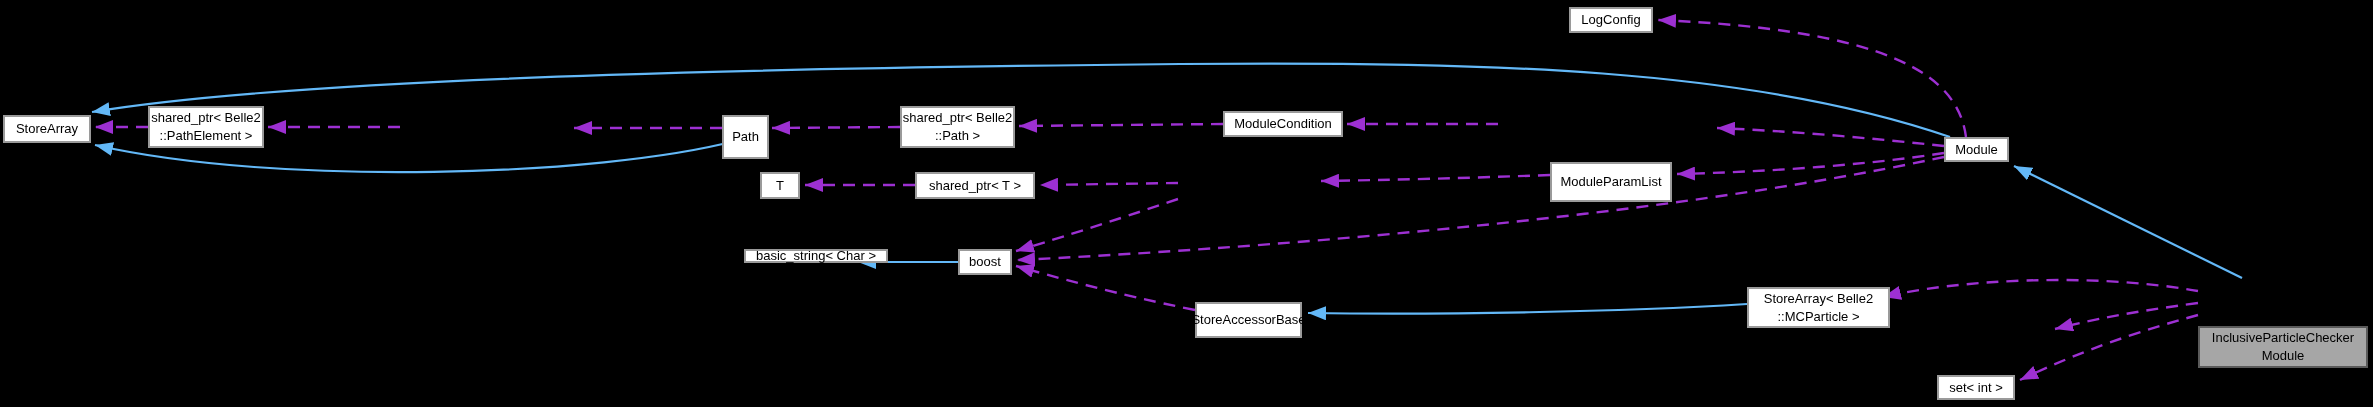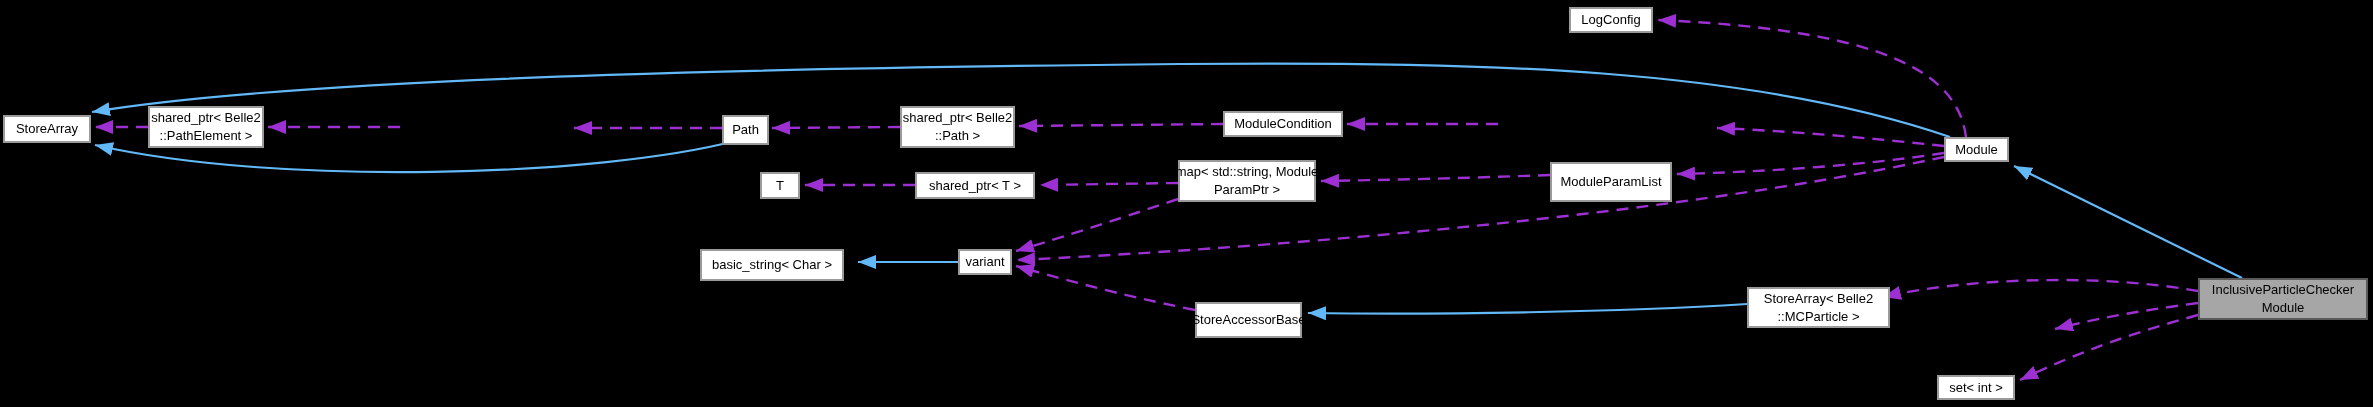--- a/index.html
+++ b/index.html
@@ -32,20 +32,21 @@
     color:var(--node-text);
     font-size:13px;line-height:18px;
     display:flex;flex-direction:column;align-items:center;justify-content:center;
     text-align:left;white-space:nowrap;cursor:pointer;
     padding:0 2px;
   }
   .node span{display:block;}
   .node.highlight{
     background:var(--highlight-fill);
     border-color:var(--highlight-border);
+    margin-top:48px;
   }
 </style>
 </head>
 <body>
 
 <div class="canvas">
 
   <svg class="edges" viewBox="0 0 2373 407" xmlns="http://www.w3.org/2000/svg">
     <defs>
       <marker id="ah-inherit" markerUnits="userSpaceOnUse" markerWidth="20" markerHeight="14" refX="18" refY="7" orient="auto">
@@ -85,65 +86,61 @@
   <div class="node" style="left:3px;top:115px;width:88px;height:28px">
     <span>StoreArray</span>
   </div>
 
   <div class="node" style="left:148px;top:106px;width:116px;height:42px">
     <span>shared_ptr&lt; Belle2</span>
     <span>::PathElement &gt;</span>
   </div>
 
 
-  <div class="node" style="left:722px;top:115px;width:47px;height:30px">
+  <div class="node" style="left:722px;top:115px;width:47px;height:44px">
     <span>Path</span>
   </div>
 
   <div class="node" style="left:900px;top:106px;width:115px;height:42px">
     <span>shared_ptr&lt; Belle2</span>
     <span>::Path &gt;</span>
   </div>
 
   <div class="node" style="left:760px;top:172px;width:40px;height:27px">
     <span>T</span>
   </div>
 
   <div class="node" style="left:915px;top:172px;width:120px;height:27px">
     <span>shared_ptr&lt; T &gt;</span>
   </div>
 
-  <div class="node" style="left:1178px;top:160px;width:138px;height:42px">
-    <span>map&lt; std::string, Module</span>
-    <span>ParamPtr &gt;</span>
-  </div>
 
   <div class="node" style="left:1223px;top:111px;width:120px;height:26px">
     <span>ModuleCondition</span>
   </div>
 
 
   <div class="node" style="left:1550px;top:162px;width:122px;height:40px">
     <span>ModuleParamList</span>
   </div>
 
   <div class="node" style="left:1569px;top:7px;width:84px;height:26px">
     <span>LogConfig</span>
   </div>
 
   <div class="node" style="left:1944px;top:137px;width:65px;height:25px">
     <span>Module</span>
   </div>
 
-  <div class="node" style="left:700px;top:249px;width:144px;height:32px">
+  <div class="node" style="left:744px;top:249px;width:144px;height:14px">
     <span>basic_string&lt; Char &gt;</span>
   </div>
 
   <div class="node" style="left:958px;top:249px;width:54px;height:26px">
-    <span>variant</span>
+    <span>boost</span>
   </div>
 
   <div class="node" style="left:1195px;top:302px;width:107px;height:36px">
     <span>StoreAccessorBase</span>
   </div>
 
   <div class="node" style="left:1747px;top:287px;width:143px;height:41px">
     <span>StoreArray&lt; Belle2</span>
     <span>::MCParticle &gt;</span>
   </div>

